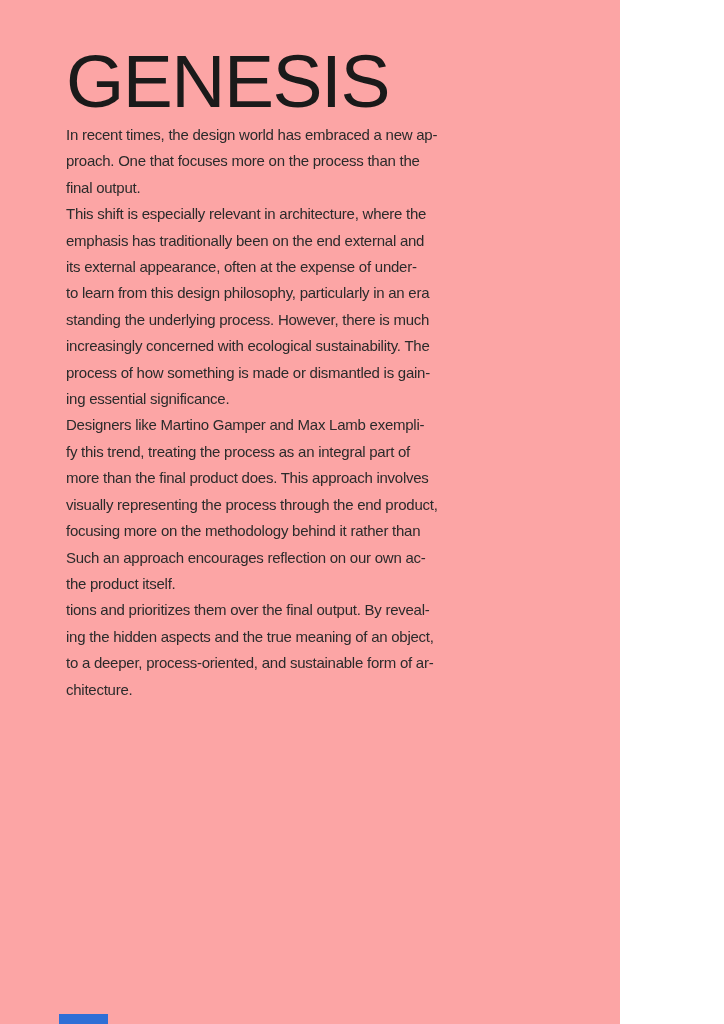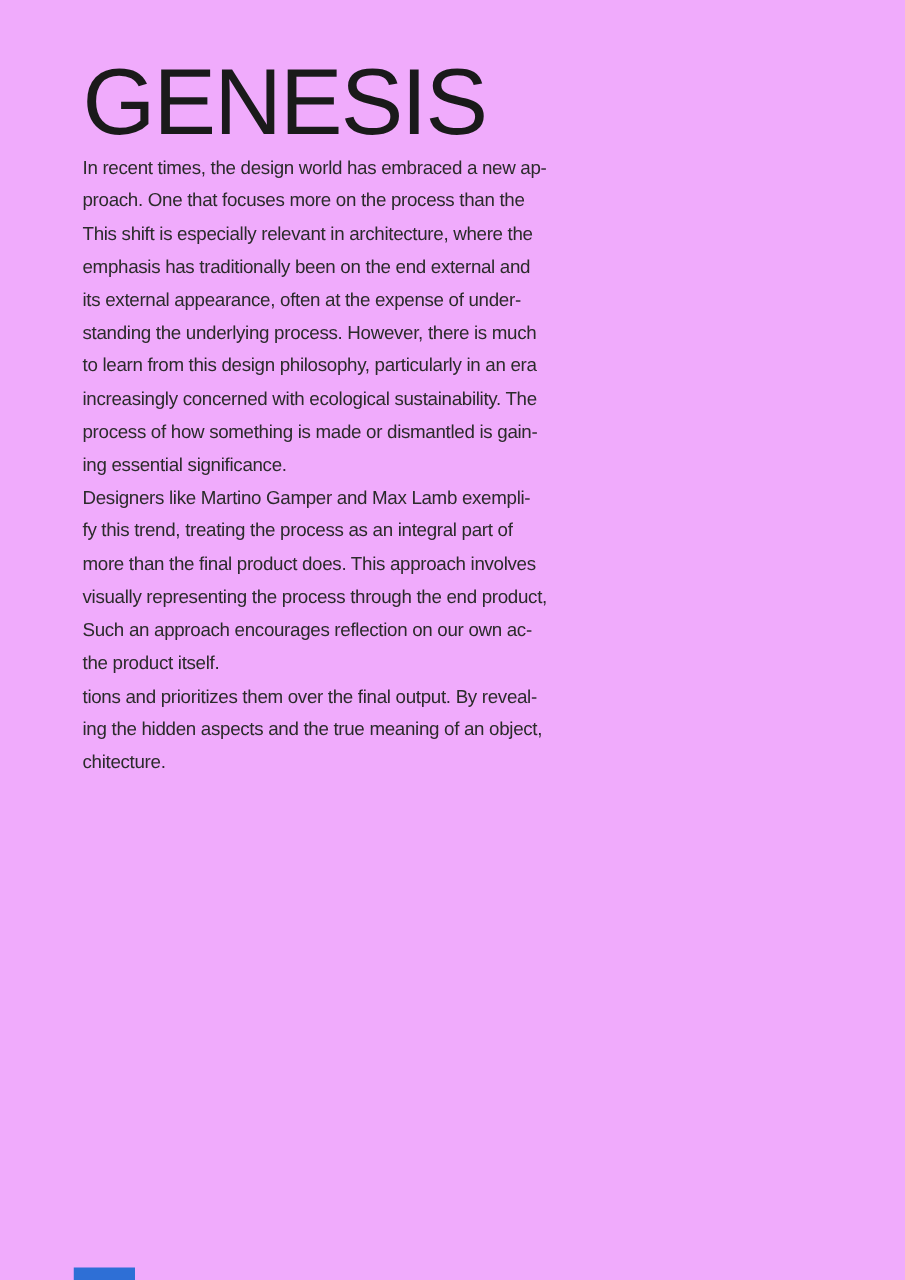--- a/index.html
+++ b/index.html
@@ -1,19 +1,19 @@
 <!DOCTYPE html>
 <html><head>
 <meta charset="utf-8">
 <style>
   html,body{margin:0;padding:0;background:#ffffff;}
   .page{
     position:relative;
-    width:724px;height:1024px;
-    background:#f0abfc;
+    width:620px;height:1024px;
+    background:#fca5a5;
     overflow:hidden;
     font-family:"Liberation Sans","DejaVu Sans",sans-serif;
   }
   .content{
     position:absolute;
     left:66px;top:44px;
     width:616px;
   }
   .title{
     margin:0;
@@ -40,33 +40,36 @@
 </style>
 </head>
 <body>
 
 <div class="page">
   <div class="content">
     <h1 class="title">GENESIS</h1>
     <div class="body-text">
         <div class="line">In recent times, the design world has embraced a new ap-</div>
         <div class="line">proach. One that focuses more on the process than the</div>
+        <div class="line">final output.</div>
         <div class="line">This shift is especially relevant in architecture, where the</div>
         <div class="line">emphasis has traditionally been on the end external and</div>
         <div class="line">its external appearance, often at the expense of under-</div>
+        <div class="line">to learn from this design philosophy, particularly in an era</div>
         <div class="line">standing the underlying process. However, there is much</div>
-        <div class="line">to learn from this design philosophy, particularly in an era</div>
         <div class="line">increasingly concerned with ecological sustainability. The</div>
         <div class="line">process of how something is made or dismantled is gain-</div>
         <div class="line">ing essential significance.</div>
         <div class="line">Designers like Martino Gamper and Max Lamb exempli-</div>
         <div class="line">fy this trend, treating the process as an integral part of</div>
         <div class="line">more than the final product does. This approach involves</div>
         <div class="line">visually representing the process through the end product,</div>
+        <div class="line">focusing more on the methodology behind it rather than</div>
         <div class="line">Such an approach encourages reflection on our own ac-</div>
         <div class="line">the product itself.</div>
         <div class="line">tions and prioritizes them over the final output. By reveal-</div>
         <div class="line">ing the hidden aspects and the true meaning of an object,</div>
+        <div class="line">to a deeper, process-oriented, and sustainable form of ar-</div>
         <div class="line">chitecture.</div>
       </div>
   </div>
   <div class="footer-marker" style="background: rgb(46, 111, 214);"></div>
 </div>
 
 </body></html>

